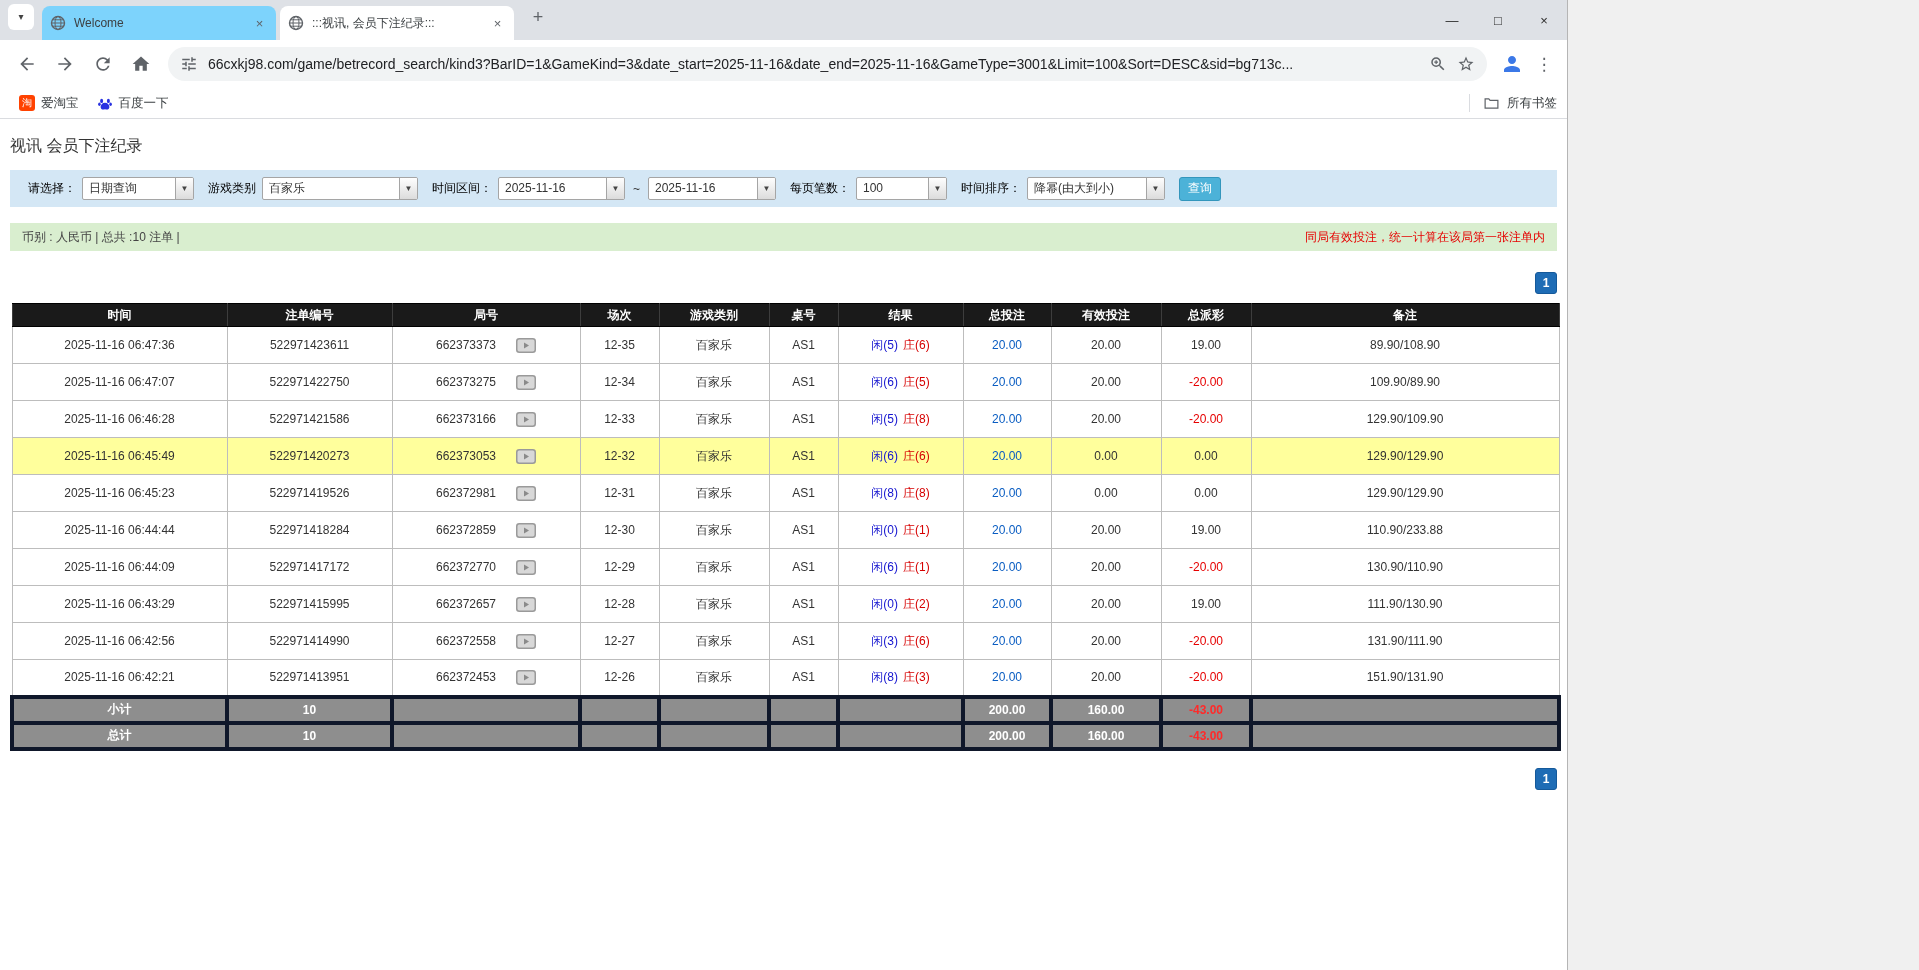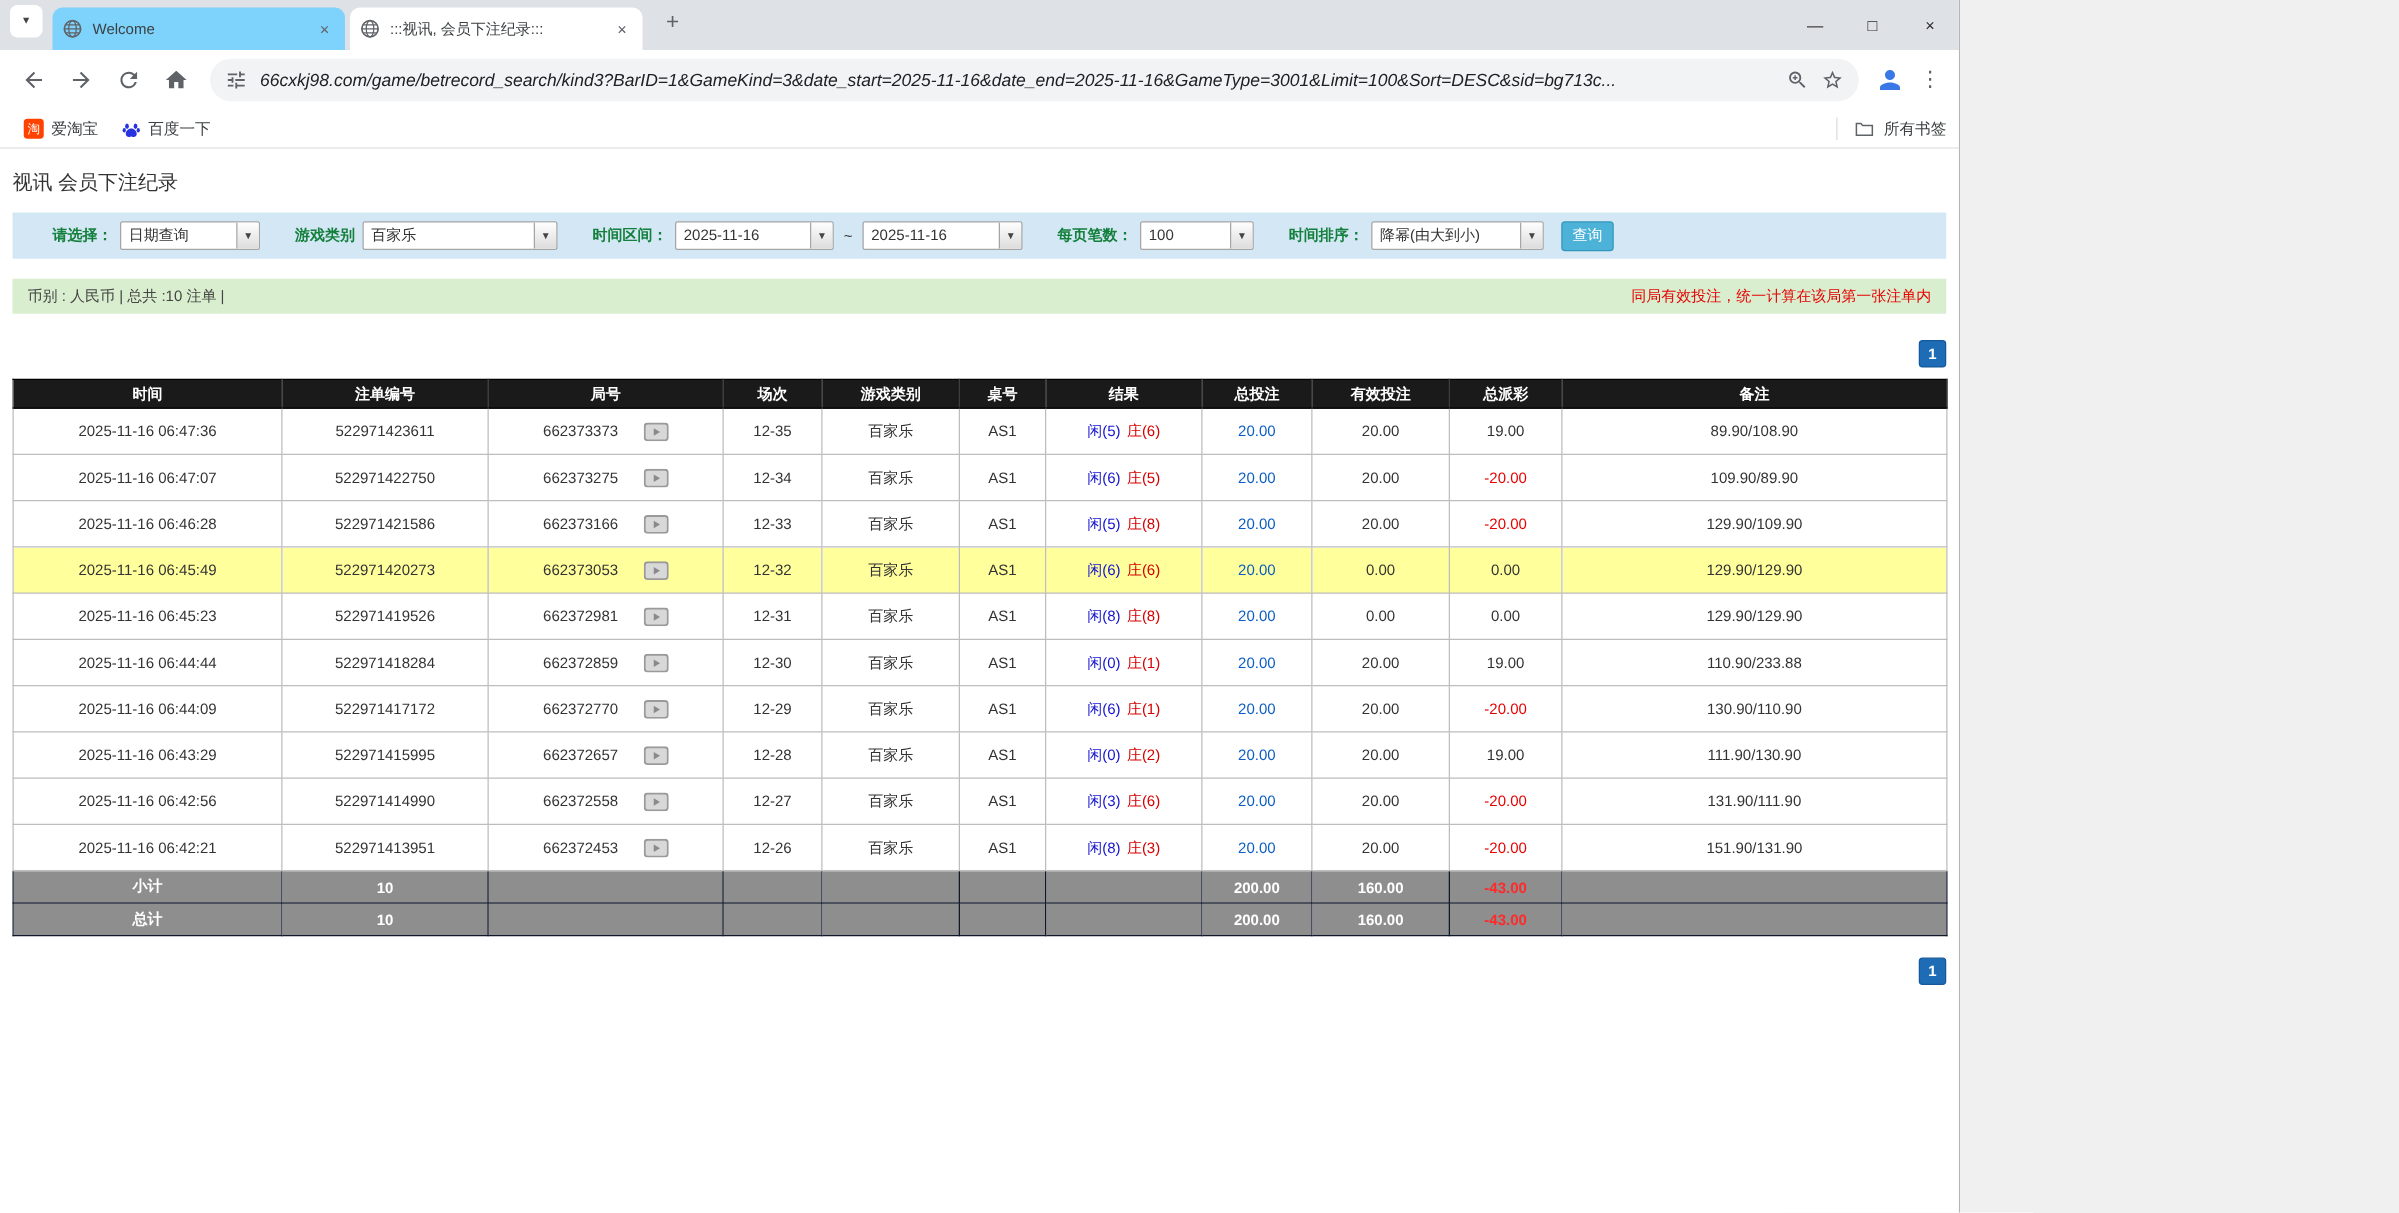--- a/index.html
+++ b/index.html
@@ -34,21 +34,21 @@
     font-size:13px; color:#2c2c2c; }
 
   
   .toolbar { height:48px; background:#fff; display:flex; align-items:center; padding:0 8px; }
   .nav-btn { width:34px; height:34px; border-radius:50%; display:flex; align-items:center; justify-content:center; margin:0 2px; flex:0 0 34px; }
   .nav-btn svg { width:20px; height:20px; fill:#5f6368; }
   .omnibox { flex:1; min-width:0; height:34px; background:#f1f3f4; border-radius:17px; margin:0 8px;
     display:flex; align-items:center; padding:0 12px; gap:10px; }
   .omni-icon { flex:0 0 18px; height:18px; }
   .omni-icon svg { width:18px; height:18px; fill:#5f6368; display:block; }
-  .url-text { flex:1; font-size:14px; color:#202124; white-space:nowrap; overflow:hidden;font-style:italic; }
+  .url-text { flex:1; font-size:14px; color:#202124; white-space:nowrap; overflow:hidden; }
   .avatar-btn { width:34px; height:34px; display:flex; align-items:center; justify-content:center; flex:0 0 34px; }
   .avatar-btn svg { width:24px; height:24px; display:block; }
   .menu-btn { width:30px; height:34px; display:flex; align-items:center; justify-content:center;
     color:#5f6368; font-size:17px; flex:0 0 30px; }
 
   
   .bookmarks-bar { height:31px; background:#fff; border-bottom:1px solid #dadce0; display:flex; align-items:center;
     padding:0 10px; font-size:12.5px; color:#3c4043; }
   .bm-item { display:flex; align-items:center; gap:6px; padding:3px 9px; border-radius:14px; }
   .taobao-icon { width:16px; height:16px; background:#ff4200; border-radius:3px; color:#fff; font-size:10px;
@@ -58,21 +58,21 @@
   .bm-right { margin-left:auto; display:flex; align-items:center; gap:7px; }
   .bm-divider { width:1px; height:18px; background:#dadce0; margin-right:6px; }
   .folder-icon svg { width:17px; height:17px; display:block; }
 
   
   .page { background:#fff; height:851px; padding:0 10px; }
   .page-title { padding-top:17px; font-size:16px; color:#333; }
 
   .filter-bar { margin-top:13px; height:37px; background:#d4e7f5; display:flex; align-items:center;
     padding:0 10px; gap:6px; font-size:12px; }
-  .f-label { color:#15803d; font-weight:bold; margin-left:22px; white-space:nowrap; }
+  .f-label { color:#000000; font-weight:normal; margin-left:8px; white-space:nowrap; }
   .combo { display:flex; height:23px; background:#fff; border:1px solid #a5a5a5; border-radius:2px; overflow:hidden; }
   .combo .val { flex:1; padding:0 6px; line-height:21px; color:#333; white-space:nowrap; overflow:hidden; }
   .combo .btn { width:18px; background:linear-gradient(#fefefe,#dcdcdc); border-left:1px solid #a5a5a5;
     display:flex; align-items:center; justify-content:center; font-size:8px; color:#444; }
   .w1{width:112px}.w2{width:156px}.w3{width:127px}.w4{width:128px}.w5{width:91px}.w6{width:138px}
   .tilde { color:#333; margin:0 2px; }
   .search-btn { height:24px; padding:0 8px; background:#4cb2d8; border:1px solid #3396bc; border-radius:3px;
     color:#fff; font-size:12px; margin-left:8px; display:flex; align-items:center; }
 
   .info-bar { margin-top:16px; height:28px; background:#d9eecf; display:flex; align-items:center;
@@ -92,21 +92,21 @@
     border:1px solid #000; border-left:1px solid #3d3d3d; border-right:1px solid #3d3d3d; }
   .bet-table td { height:37px; text-align:center; border:1px solid #bdbdbd; overflow:hidden; background:#fff; }
   .bet-table tr.highlight td { background:#ffff9c; }
   .round-wrap { display:inline-flex; align-items:center; gap:20px; vertical-align:middle; }
   .video-icon { display:inline-flex; }
   .video-icon svg { width:20px; height:15px; display:block; }
   .res-p { color:#1414cf; }
   .res-b { color:#d60000; margin-left:5px; }
   .amount-link { color:#0a5dc2; cursor:pointer; }
   .neg { color:#e60000; }
-  .bet-table tr.sum-row td { background:#8e8e8e; color:#fff; height:26px; border:1px solid #0f172a; font-weight:bold; }
+  .bet-table tr.sum-row td { background:#8e8e8e; color:#fff; height:26px; border:4px solid #0f172a; font-weight:bold; }
   .sum-neg { color:#ff2a2a; }
 </style>
 </head>
 <body>
 
 <div class="browser-window">
 
   <div class="tab-strip">
     <div class="tab-search-btn">
       <span>▾</span>

